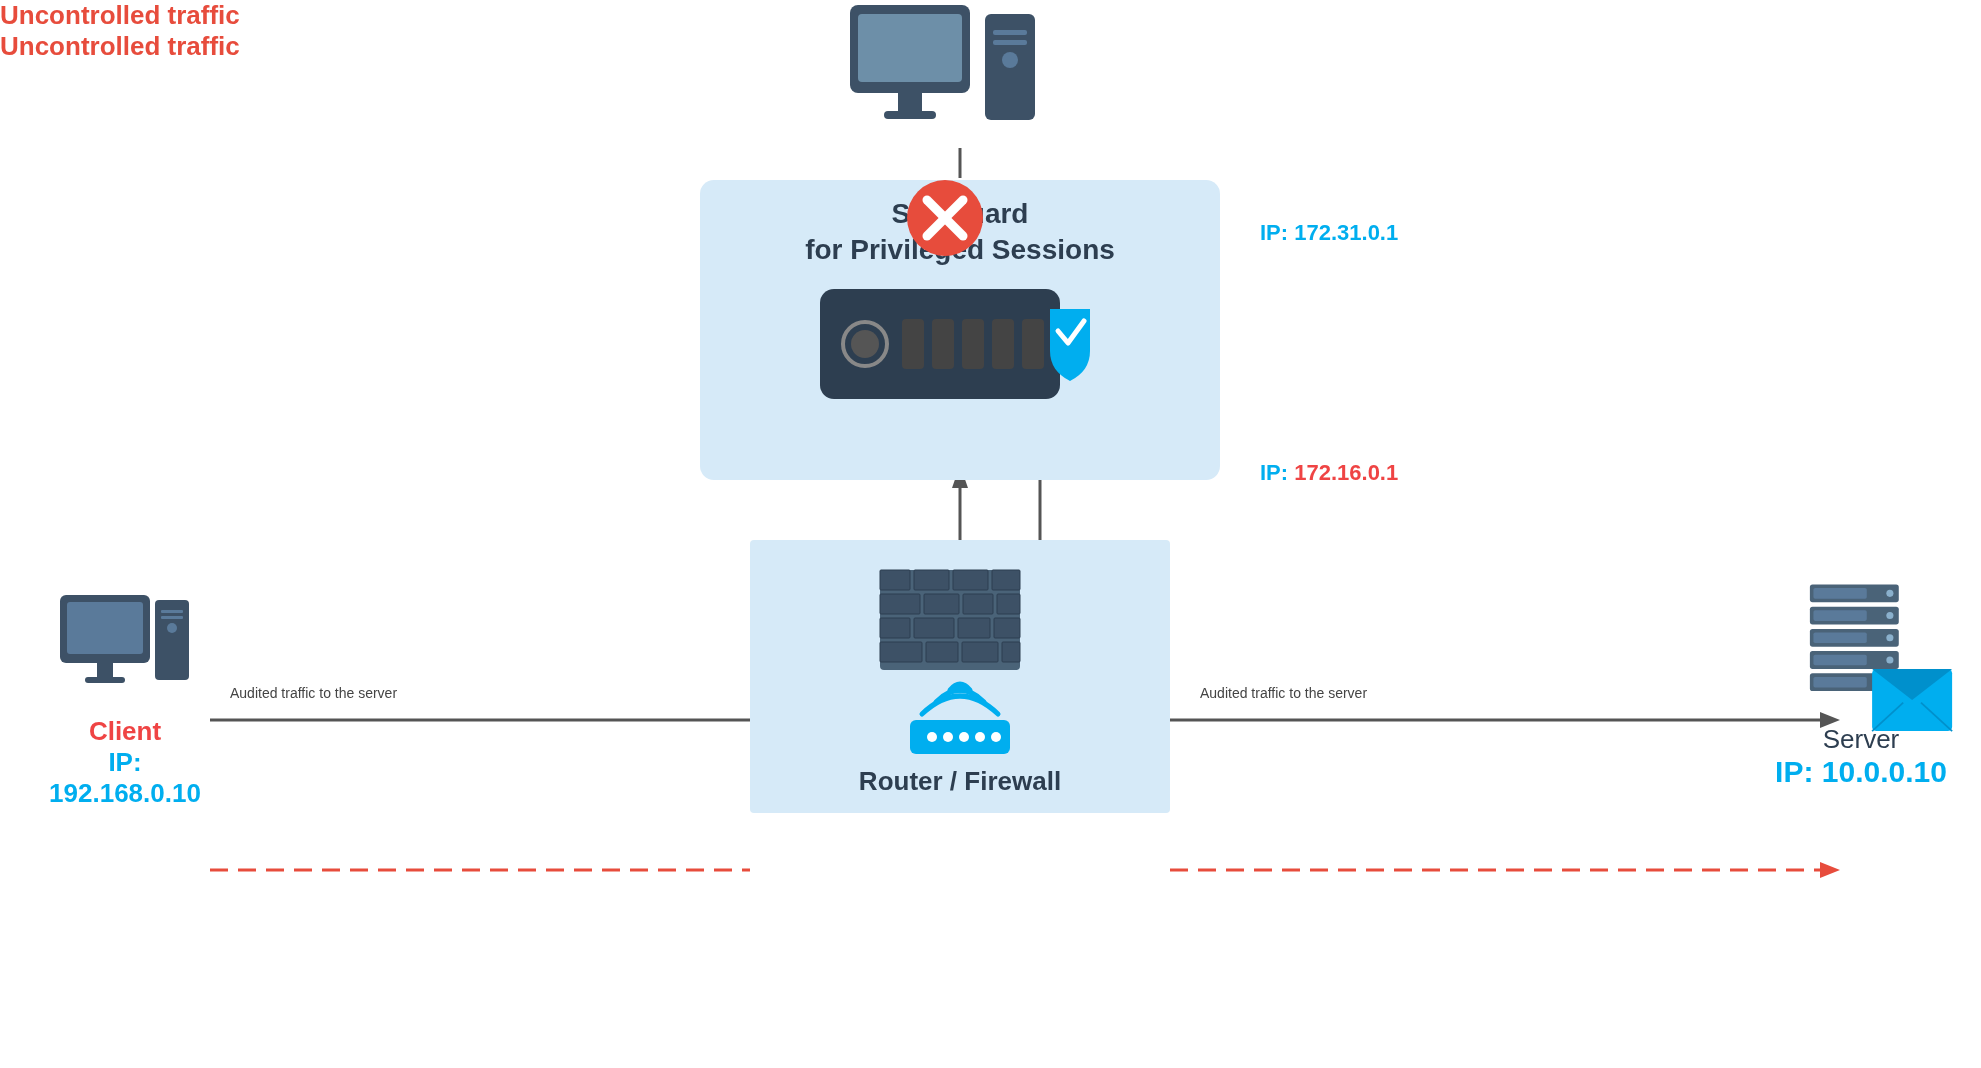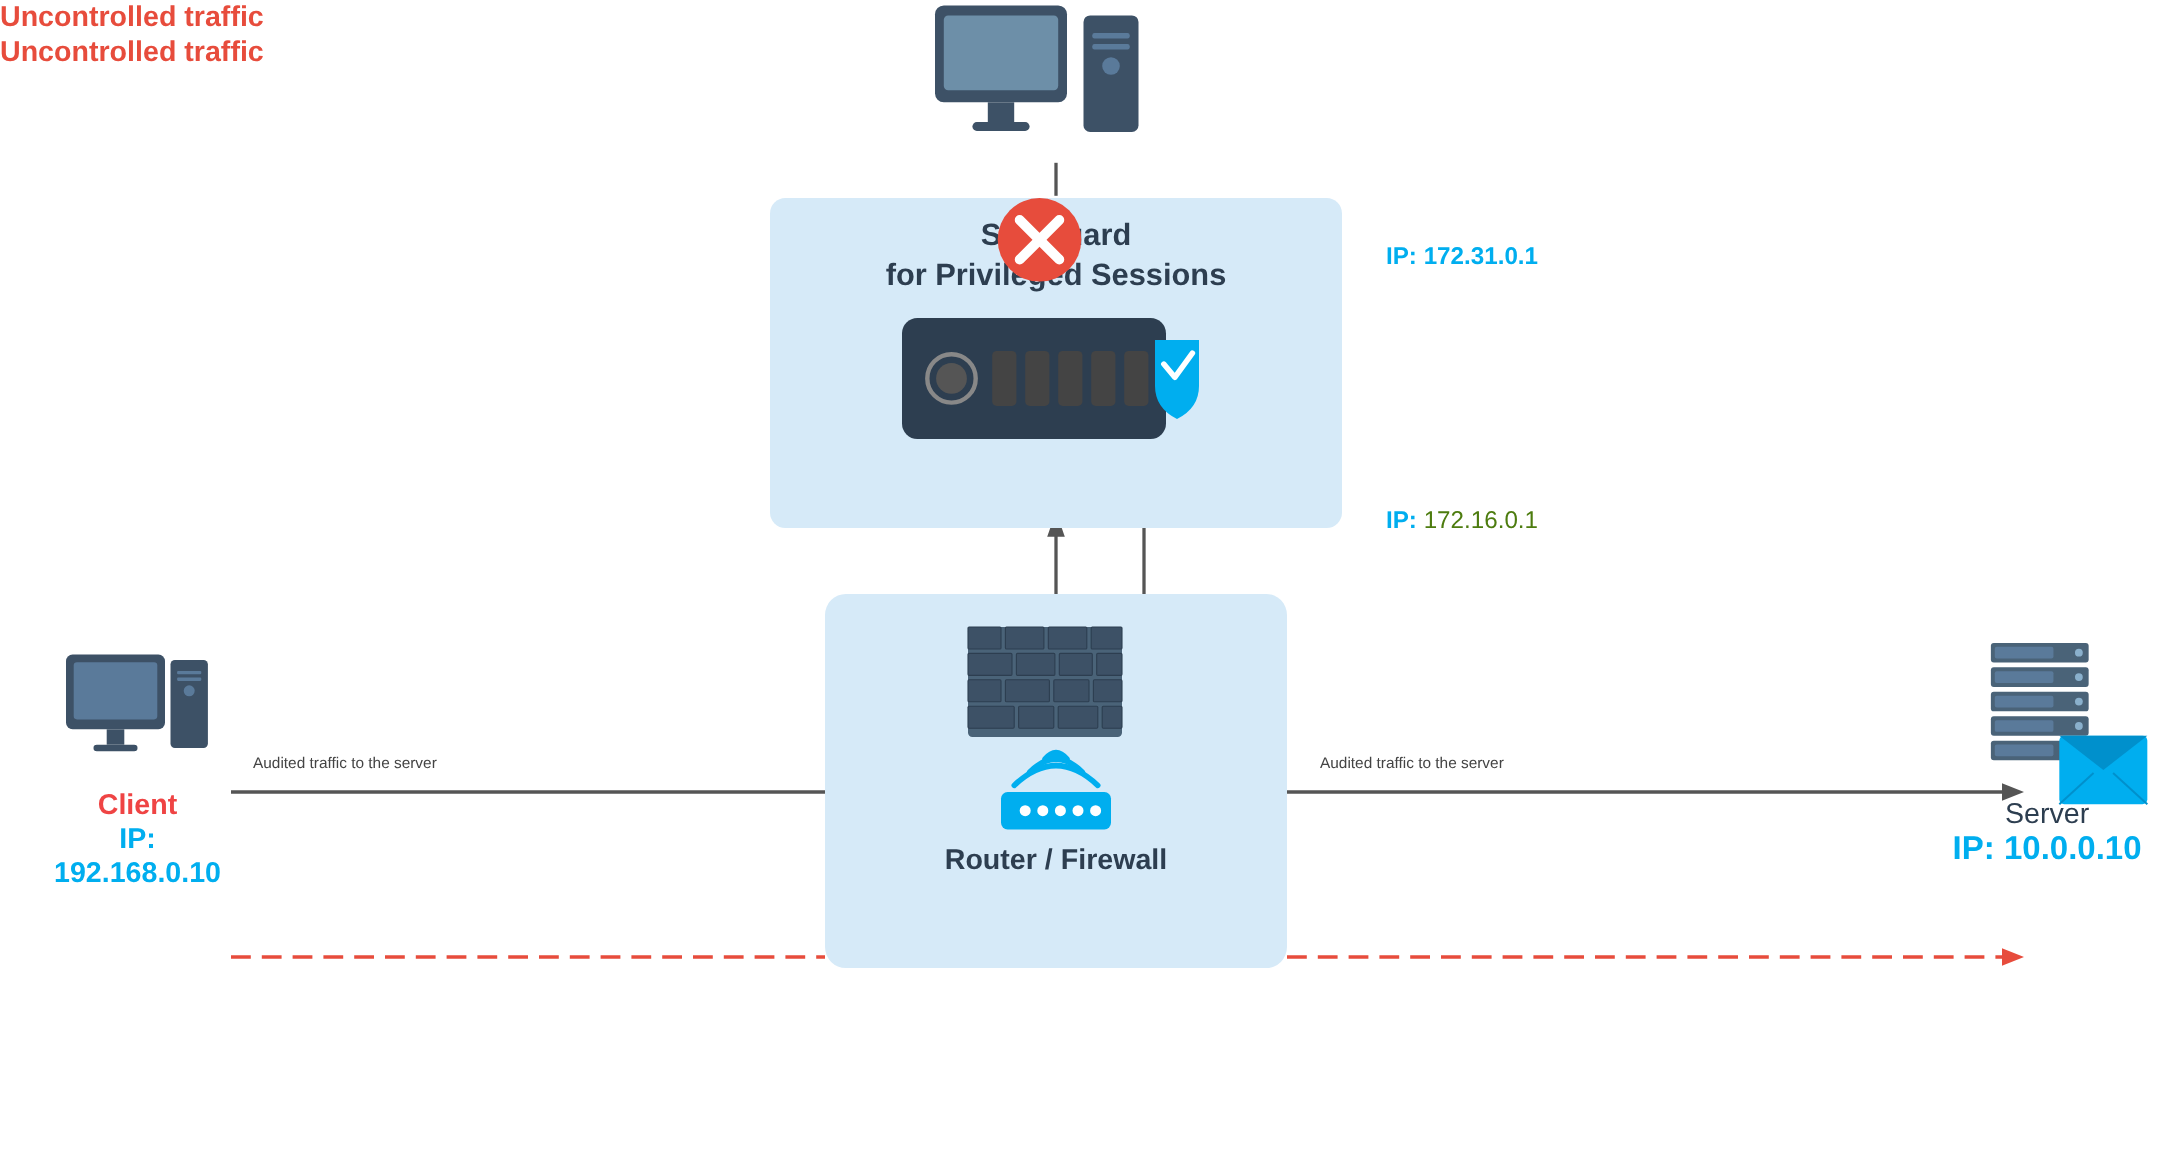--- a/index.html
+++ b/index.html
@@ -72,23 +72,23 @@
       color: #00aeef;
       font-weight: bold;
     }
 
     
     .router-box {
       position: absolute;
       left: 750px;
       top: 540px;
       width: 420px;
-      height: 340px;
+      height: 273px;
       background: #d6eaf8;
-      border-radius: 19px;
+      border-radius: 4px;
       text-align: center;
     }
     .router-icon {
       margin: 20px auto 0;
       width: 200px;
       height: 200px;
     }
     .router-label {
       font-size: 26px;
       font-weight: bold;
@@ -377,21 +377,21 @@
       <line x1="22" y1="22" x2="58" y2="58" stroke="white" stroke-width="9" stroke-linecap="round"></line>
       <line x1="58" y1="22" x2="22" y2="58" stroke="white" stroke-width="9" stroke-linecap="round"></line>
     </svg>
   </div>
 
   <div class="ip-label ip-top-right">
     <span>IP: </span><span style="color:#00aeef;font-weight:bold;">172.31.0.1</span>
   </div>
 
   <div class="ip-label ip-bottom-right">
-    <span>IP: </span><span style="color:#4d7c0f;font-weight:normal;">172.16.0.1</span>
+    <span>IP: </span><span style="color:#ef4444;font-weight:bold;">172.16.0.1</span>
   </div>
 
   <div class="arrow-label arrow-label-left">Audited traffic to the server</div>
   <div class="arrow-label arrow-label-right">Audited traffic to the server</div>
   <div class="uncontrolled-left">Uncontrolled traffic</div>
   <div class="uncontrolled-right">Uncontrolled traffic</div>
 
 </div>
 
 </body></html>

